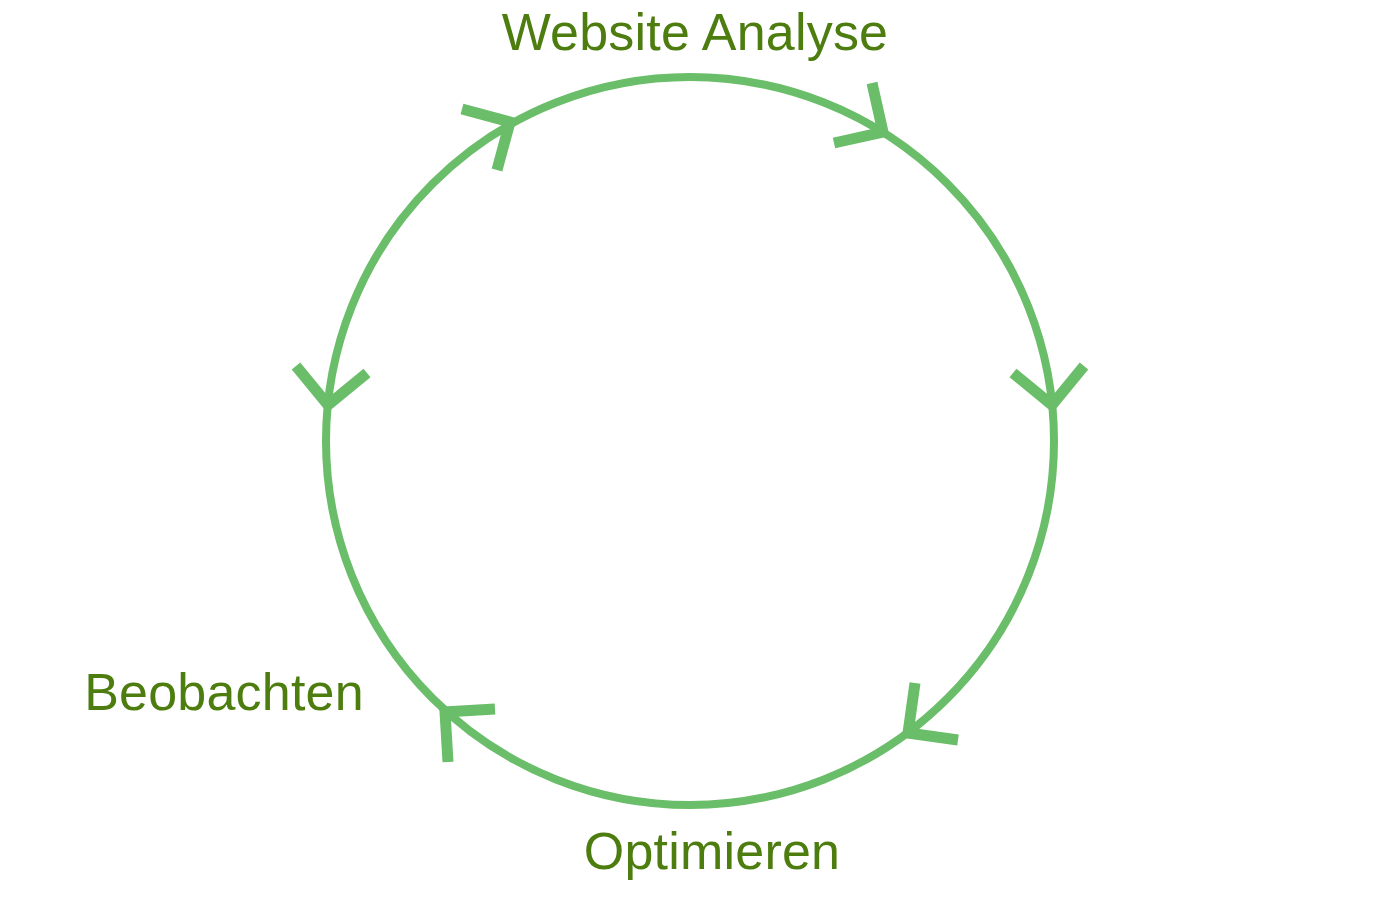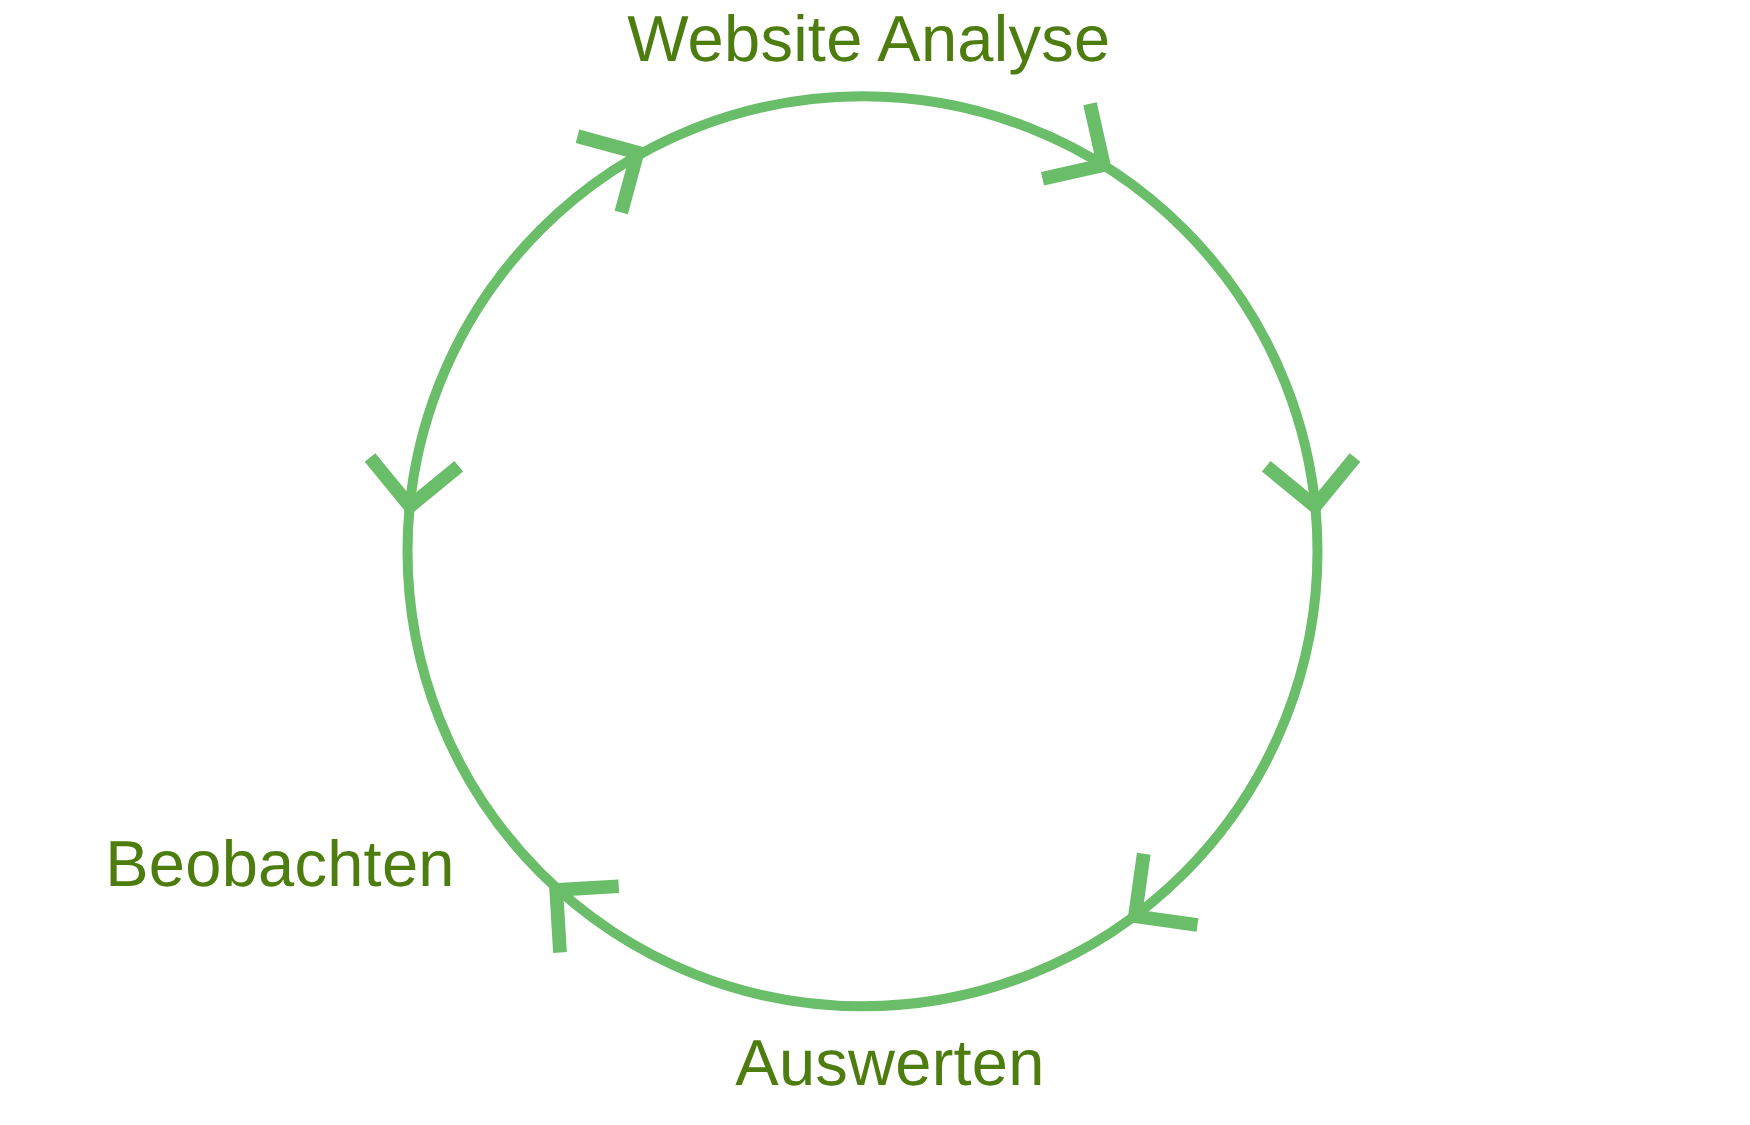--- a/index.html
+++ b/index.html
@@ -54,18 +54,18 @@
 
     <path d="M 495 709 L 445 712 L 448 762" fill="none" stroke="#6abd69" stroke-width="11" stroke-linejoin="miter"></path>
 
     <path d="M 296 366 L 328 405 L 367 373" fill="none" stroke="#6abd69" stroke-width="11" stroke-linejoin="miter"></path>
   </svg>
 
   <div class="stage-label" style="left:695px; top:8px;">Website Analyse</div>
 
 
 
-  <div class="stage-label" style="left:712px; top:827px;">Auswerten</div>
+  <div class="stage-label" style="left:712px; top:827px;">Optimieren</div>
 
   <div class="stage-label" style="left:224px; top:620px;margin-top:48px;">Beobachten</div>
 
 
 </div>
 
 </body></html>

